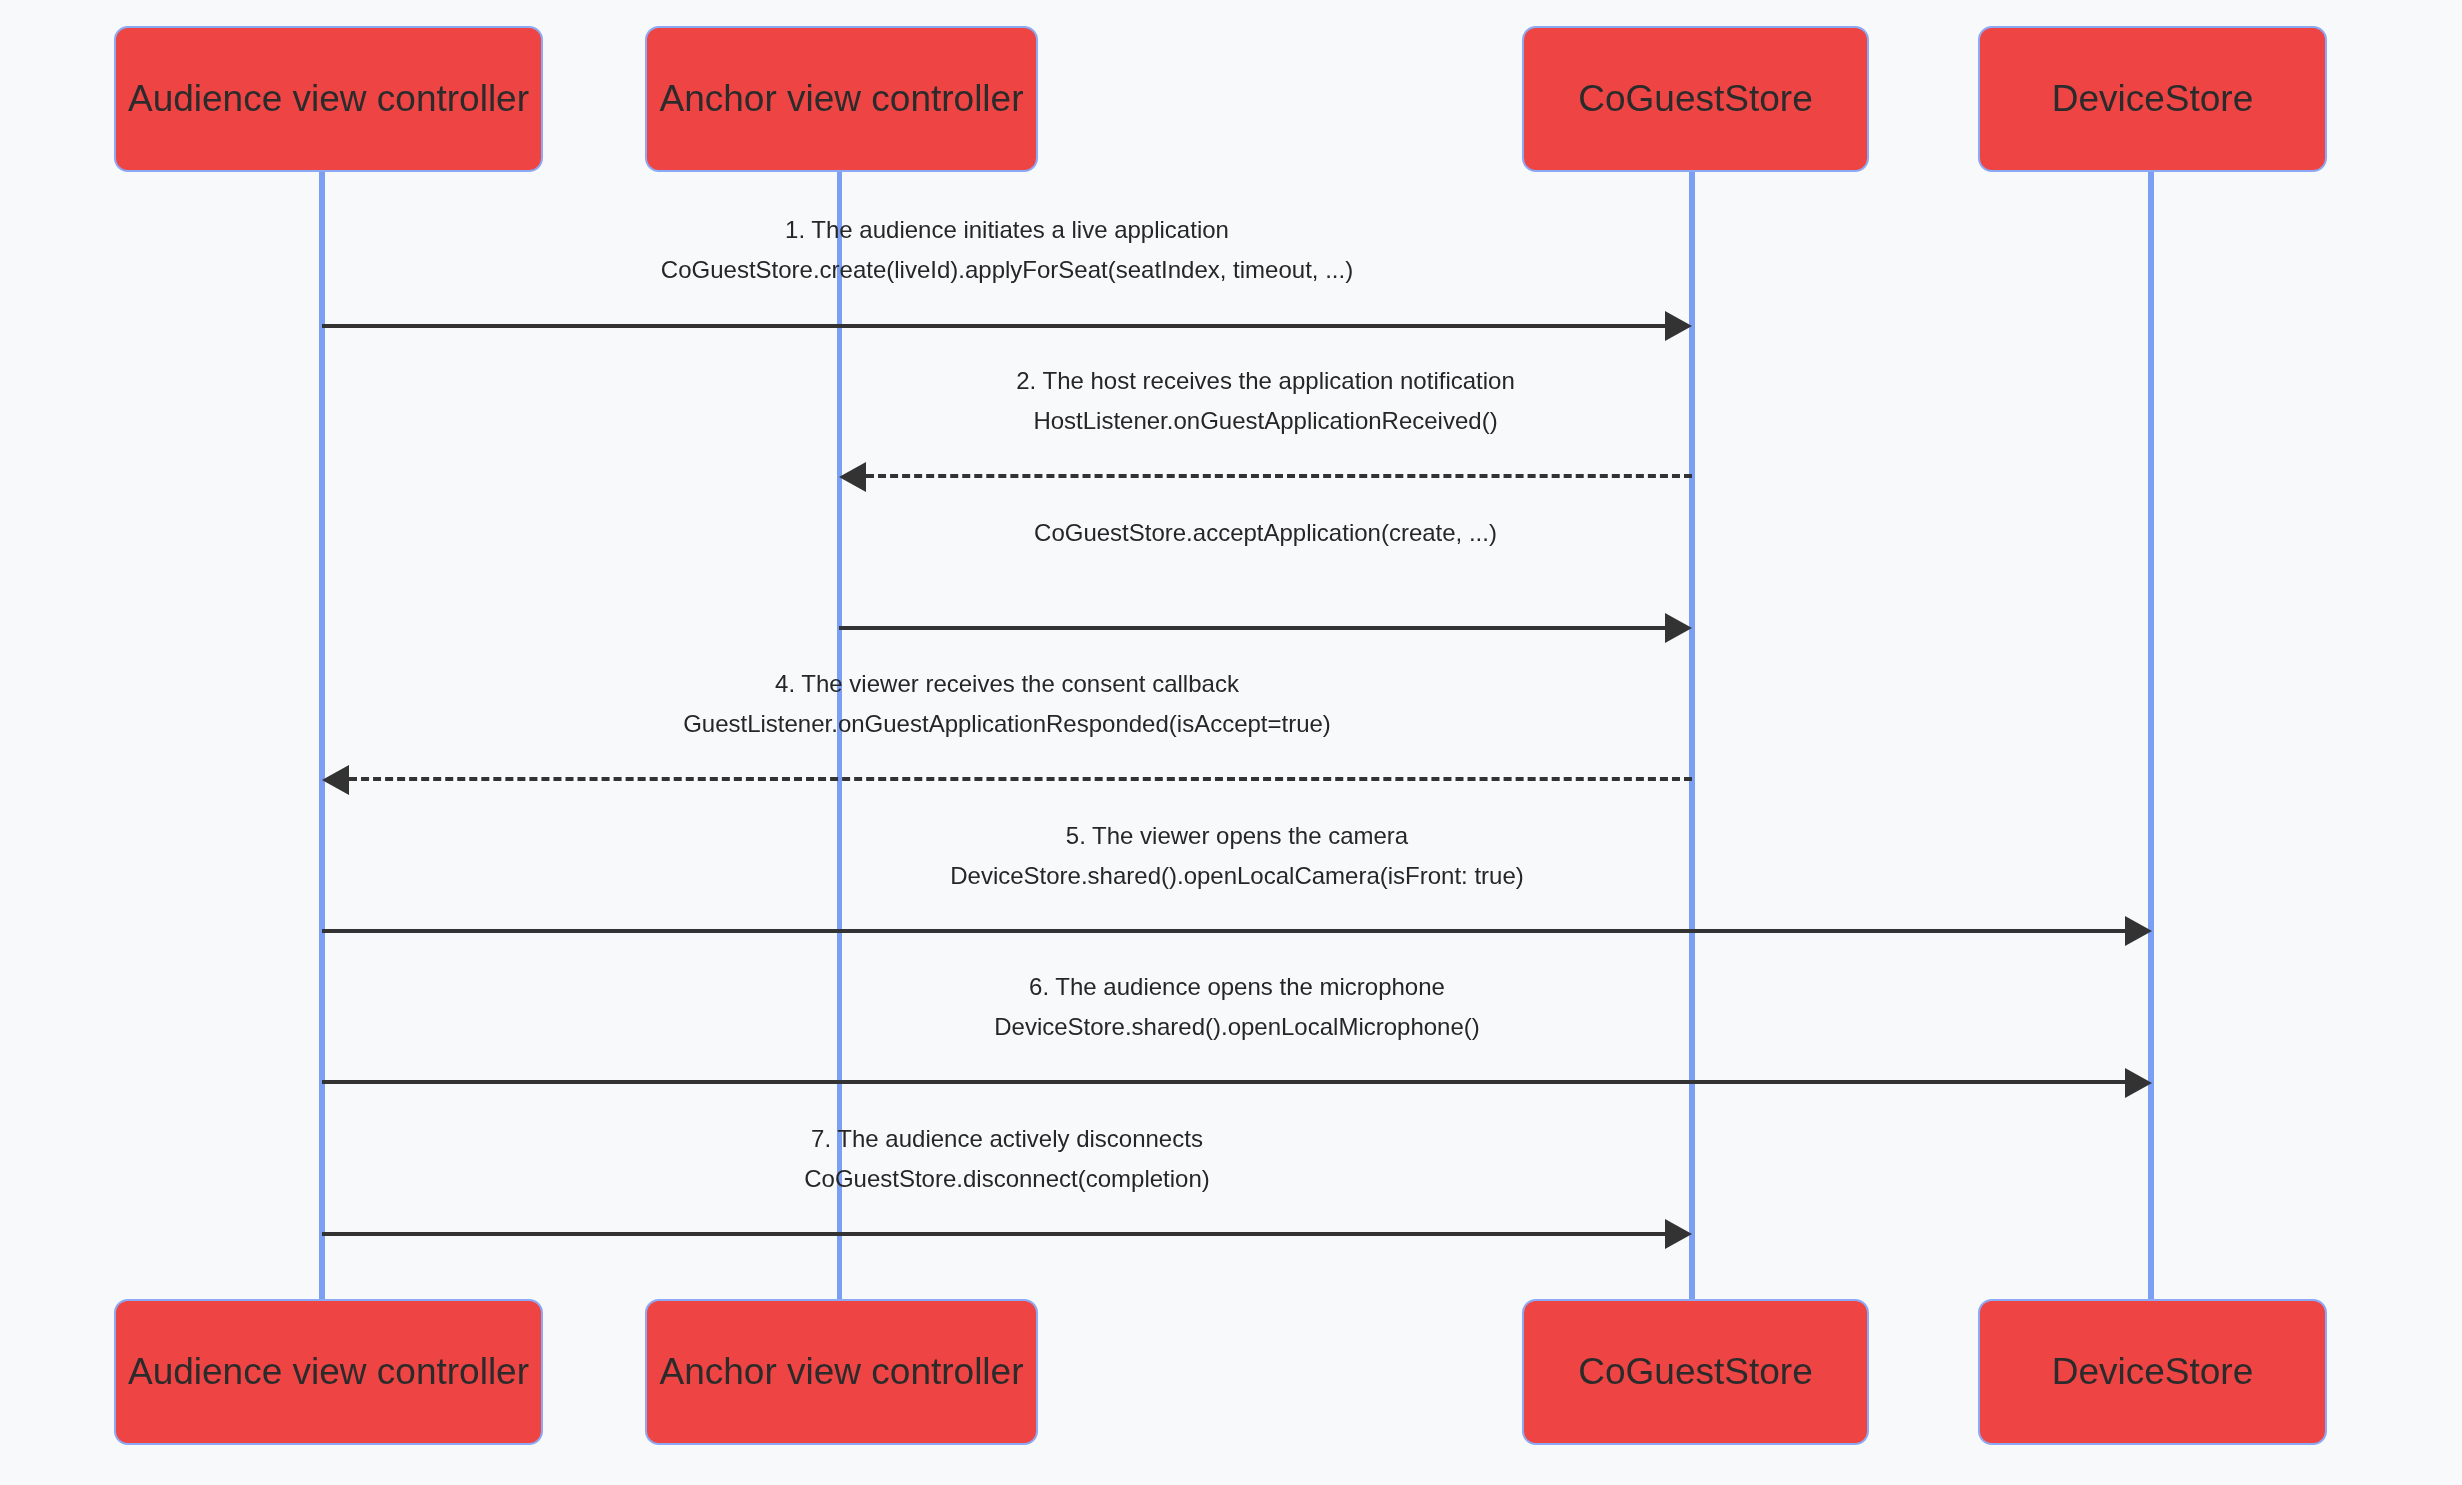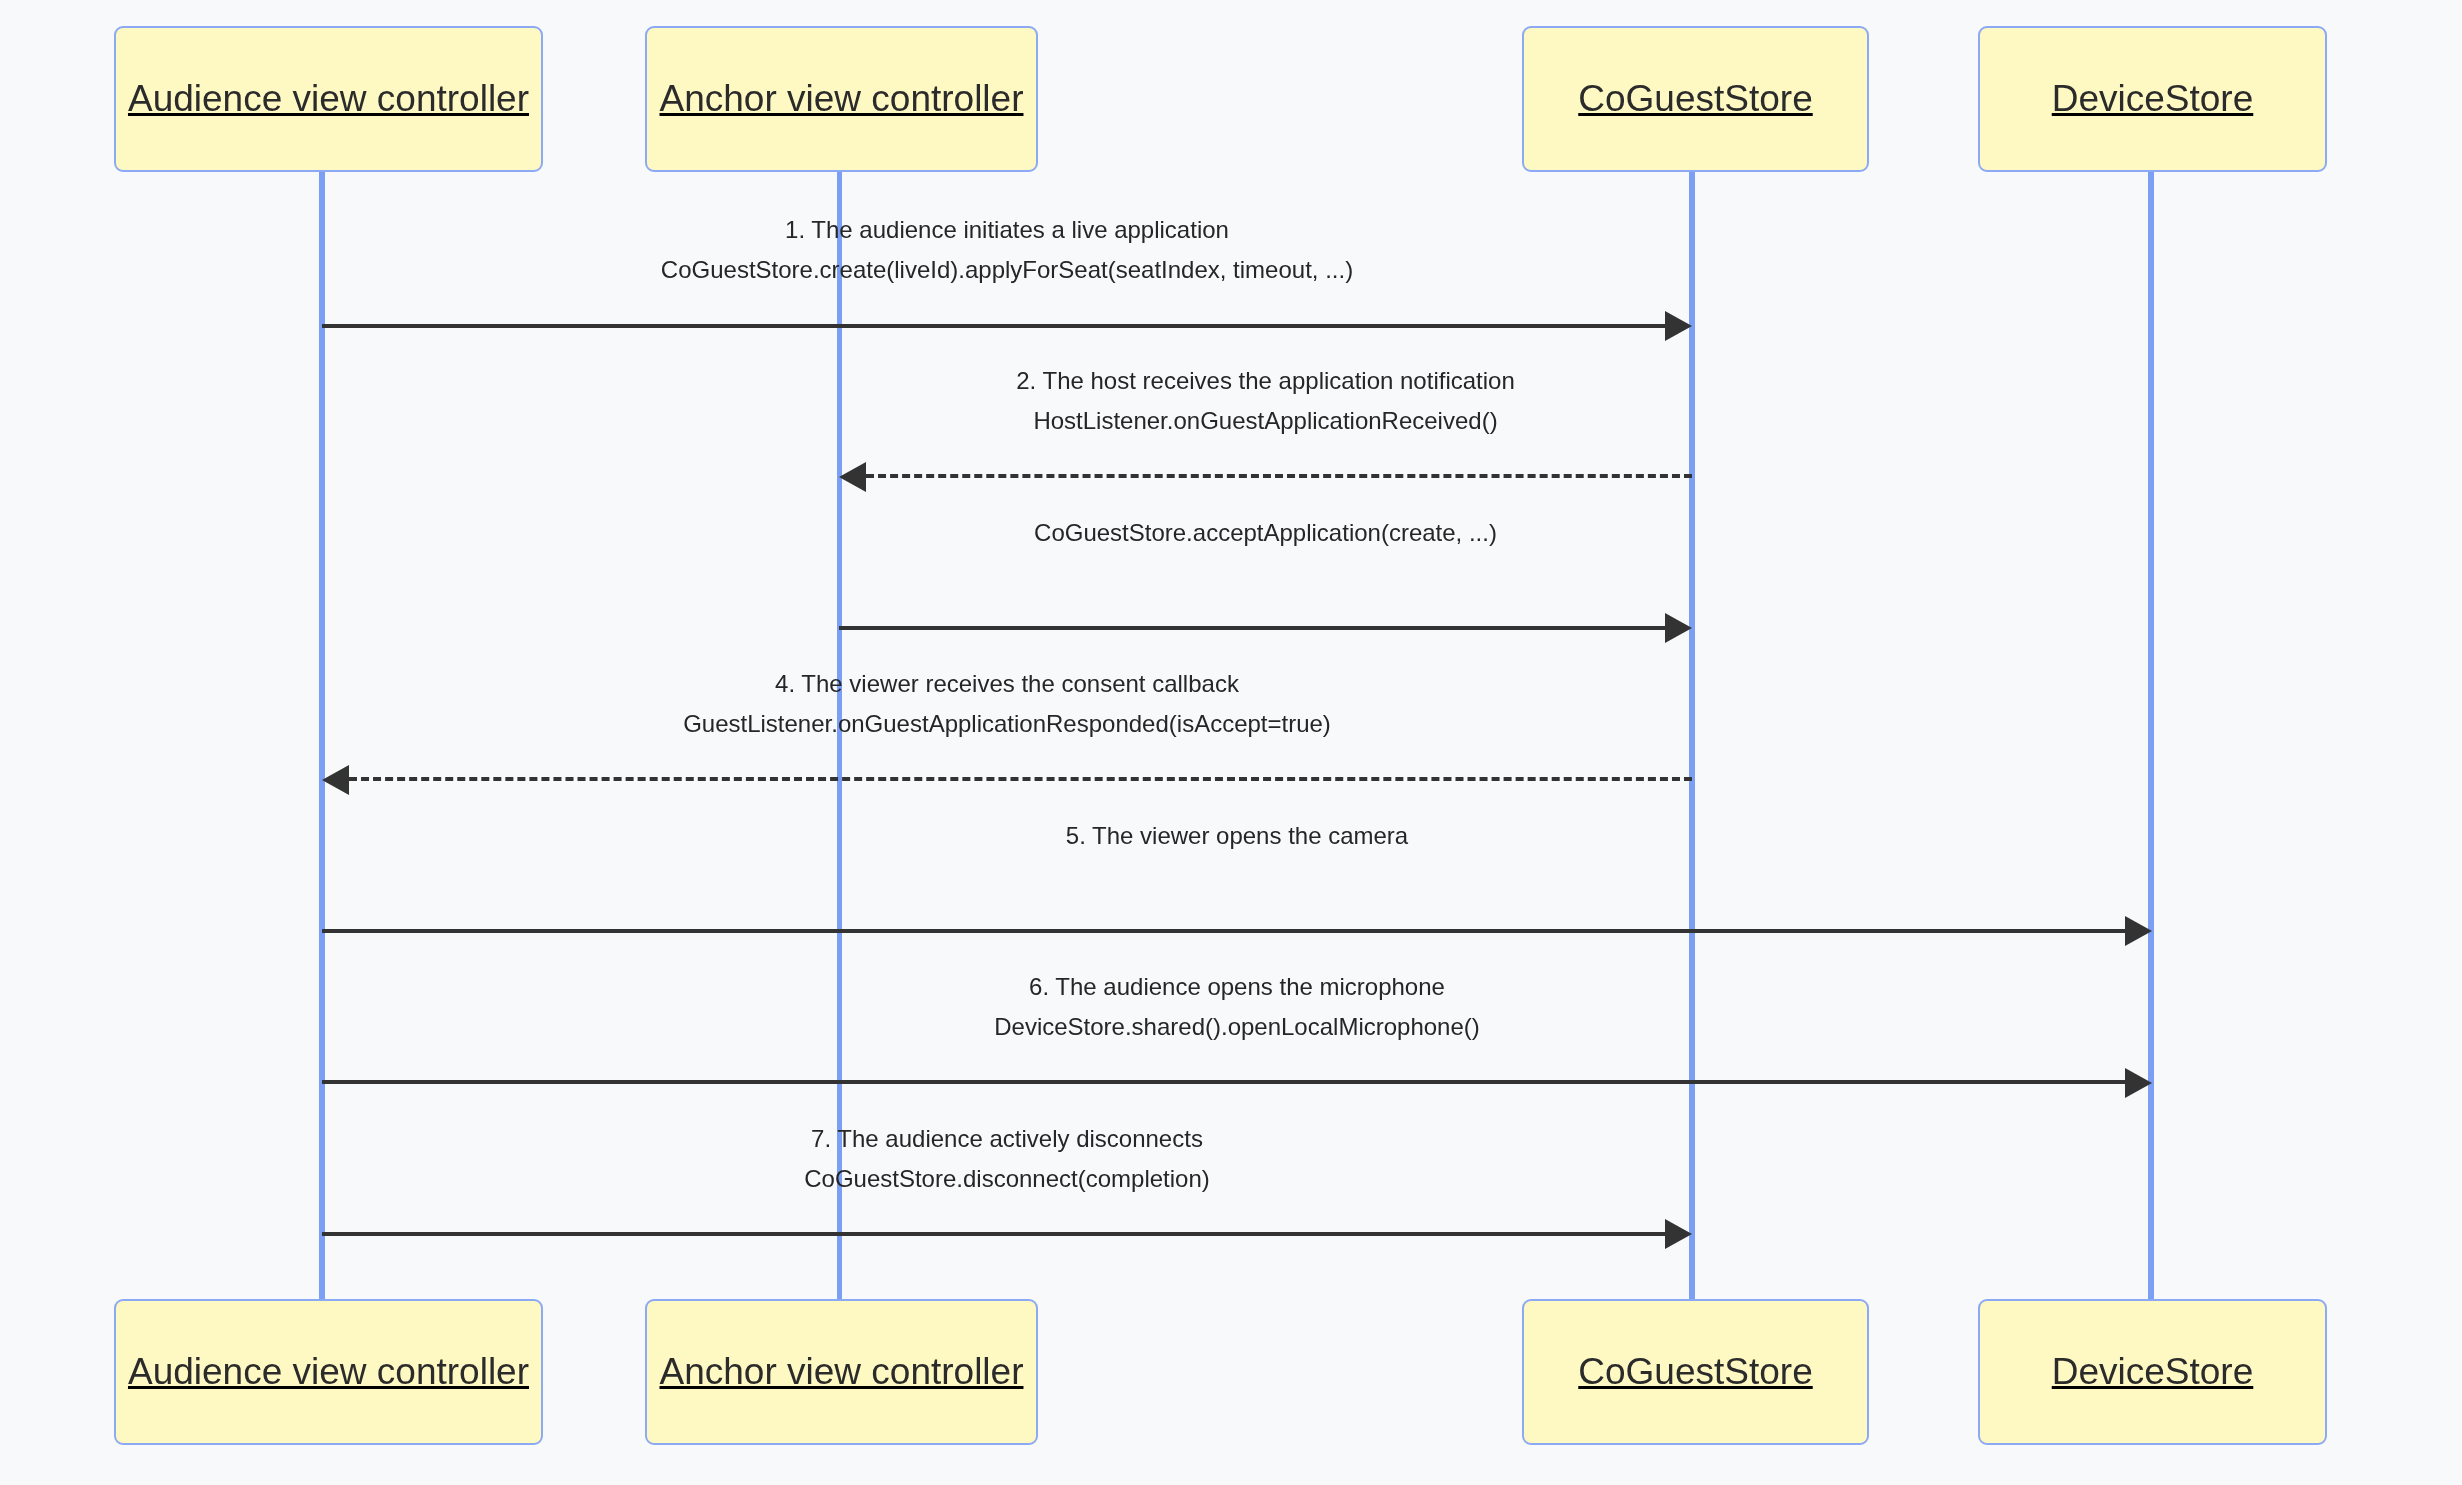--- a/index.html
+++ b/index.html
@@ -25,28 +25,27 @@
   .lifeline {
     position: absolute;
     background: #7b9ff5;
     border-radius: 0.8px;
   }
 
   
   .participant-box {
     position: absolute;
     box-sizing: border-box;
-    background: #fef9c3;
+    background: #ef4444;
     border: 2.4px solid #8ba9f5;
-    border-radius: 9px;
+    border-radius: 14px;
     display: flex;
     align-items: center;
     justify-content: center;
     z-index: 5;
-    text-decoration: underline;
   }
   .participant-label {
     color: #2b2b2b;
     font-size: 37px;
     line-height: 1.1;
     white-space: nowrap;
     font-family: "Liberation Sans", sans-serif;
   }
 
   
@@ -152,20 +151,21 @@
       <span class="line">4. The viewer receives the consent callback</span>
       <span class="line">GuestListener.onGuestApplicationResponded(isAccept=true)</span>
     </div>
     <div class="arrow-line dashed" style="left:349px; top:777px; width:1343px;"></div>
     <div class="arrow-head left" style="left:322px; top:765px;"></div>
   </div>
 
   <div class="message">
     <div class="message-text" style="left:322px; top:824px; width:1830px;">
       <span class="line">5. The viewer opens the camera</span>
+      <span class="line">DeviceStore.shared().openLocalCamera(isFront: true)</span>
     </div>
     <div class="arrow-line" style="left:322px; top:929px; width:1803px;"></div>
     <div class="arrow-head right" style="left:2125px; top:916px;"></div>
   </div>
 
   <div class="message">
     <div class="message-text" style="left:322px; top:975px; width:1830px;">
       <span class="line">6. The audience opens the microphone</span>
       <span class="line">DeviceStore.shared().openLocalMicrophone()</span>
     </div>

